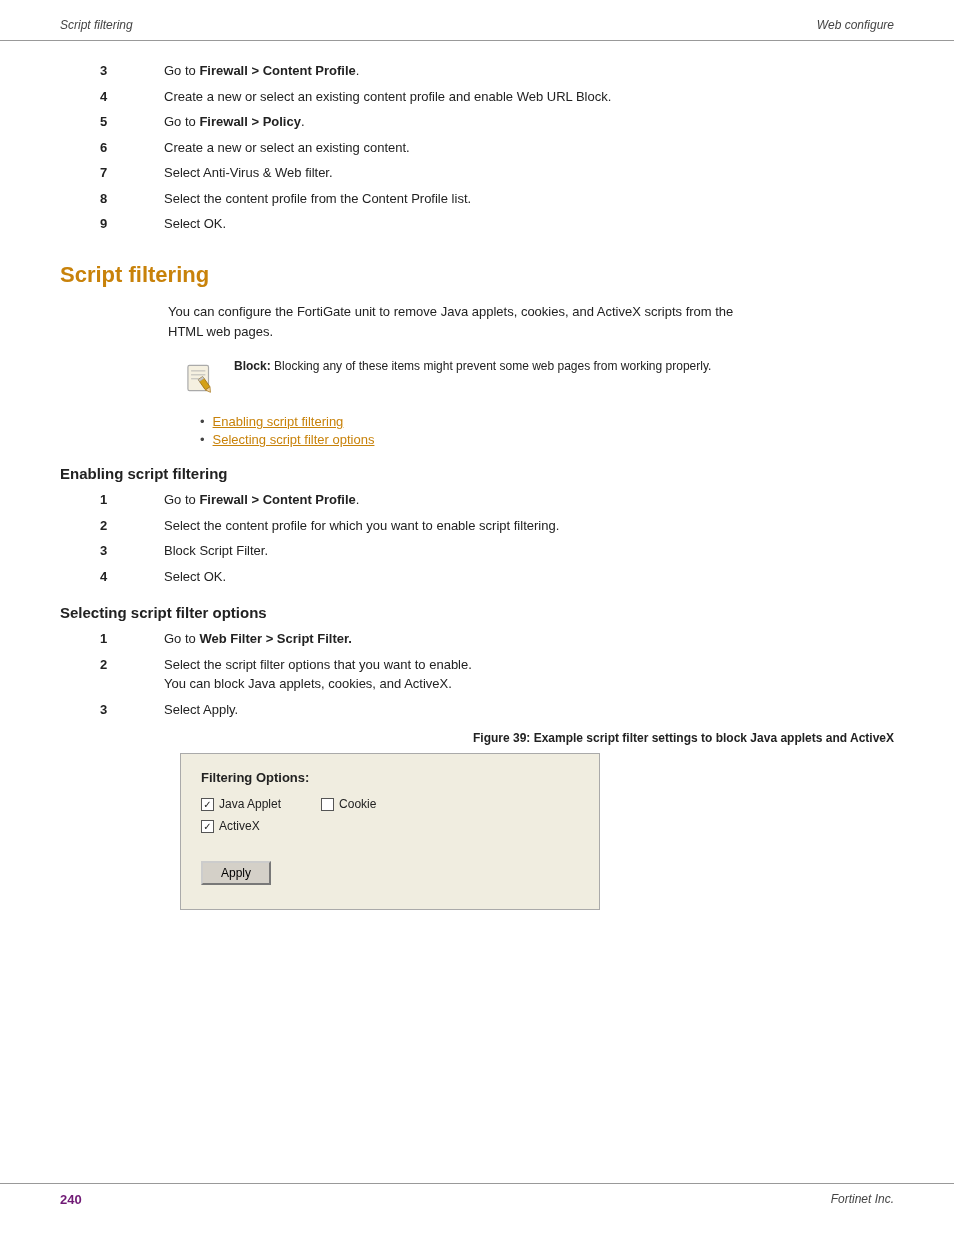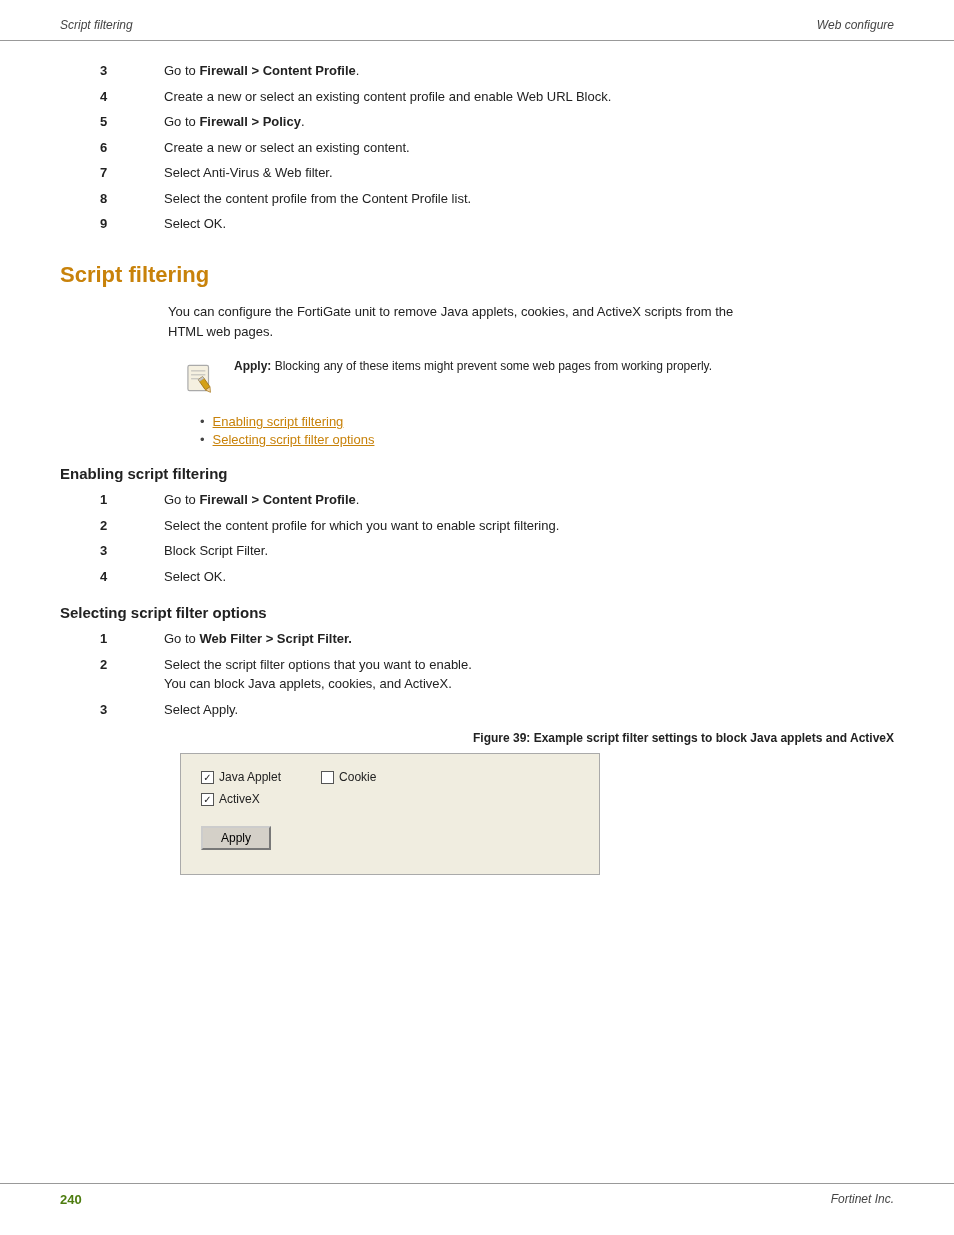--- a/index.html
+++ b/index.html
@@ -30,21 +30,21 @@
       border-top: 1px solid #999;
       font-size: 12px;
       color: #444;
       position: absolute;
       bottom: 20px;
       left: 0; right: 0;
     }
 
     .page-footer .page-number {
       font-weight: bold;
-      color: #4d7c0f;
+      color: #701a75;
       font-size: 13px;
     }
 
     .content {
       padding: 20px 60px 80px 60px;
     }
 
     .step-list {
       margin-left: 40px;
       margin-bottom: 12px;
@@ -191,21 +191,21 @@
     .checkbox.checked {
       background: #fff;
     }
 
     .apply-btn {
       border: 2px outset #ccc;
       background: #d4d0c8;
       padding: 3px 18px;
       font-size: 12px;
       cursor: pointer;
-      margin-top: 12px;
+      margin-top: 20px;
       font-family: Arial, sans-serif;
     }
 
     
     .note-svg {
       width: 38px;
       height: 38px;
     }
   </style>
 </head>
@@ -265,21 +265,21 @@
           <line x1="14" y1="25" x2="28" y2="25" stroke="#aaa" stroke-width="1"></line>
 
           <g transform="rotate(-35, 32, 32)">
             <rect x="28" y="22" width="7" height="16" rx="1" fill="#d4a017" stroke="#a07010" stroke-width="1"></rect>
             <polygon points="28,38 35,38 31.5,44" fill="#f5d5a0" stroke="#a07010" stroke-width="0.8"></polygon>
             <rect x="28" y="22" width="7" height="3" fill="#c8c8c8" stroke="#999" stroke-width="0.5"></rect>
           </g>
         </svg>
       </div>
       <div class="note-text">
-        <b>Apply:</b> <span>Blocking any of these items might prevent some web pages from working properly.</span>
+        <b>Block:</b> <span>Blocking any of these items might prevent some web pages from working properly.</span>
       </div>
     </div>
 
     <div class="bullet-list" id="bullet-links-container">
         <div class="bullet-item">
           <span class="bullet-dot">•</span>
           <span class="bullet-link">Enabling script filtering</span>
         </div>
         <div class="bullet-item">
           <span class="bullet-dot">•</span>
@@ -322,20 +322,21 @@
           </div>
           <div class="step-item">
             <span class="step-num">3</span>
             <span class="step-text">Select Apply.</span>
           </div>
         </div>
 
       <div class="figure-caption">Figure 39: Example script filter settings to block Java applets and ActiveX</div>
 
       <div class="figure-box">
+        <div class="figure-title">Filtering Options:</div>
 
         <div class="figure-row">
           <div class="checkbox-item">
             <div class="checkbox checked">✓</div>
             <span>Java Applet</span>
           </div>
           <div class="checkbox-item">
             <div class="checkbox"></div>
             <span>Cookie</span>
           </div>

